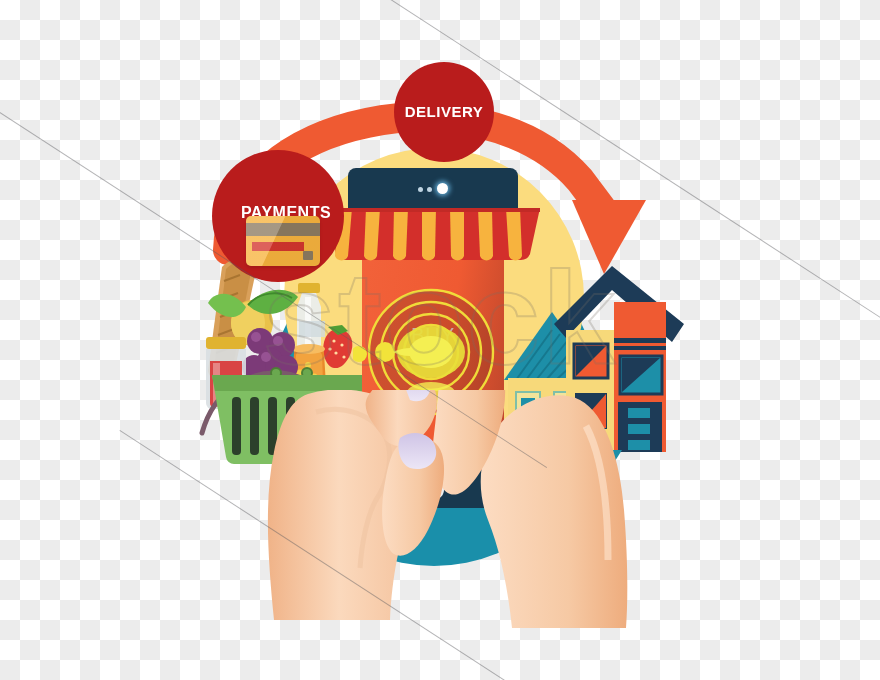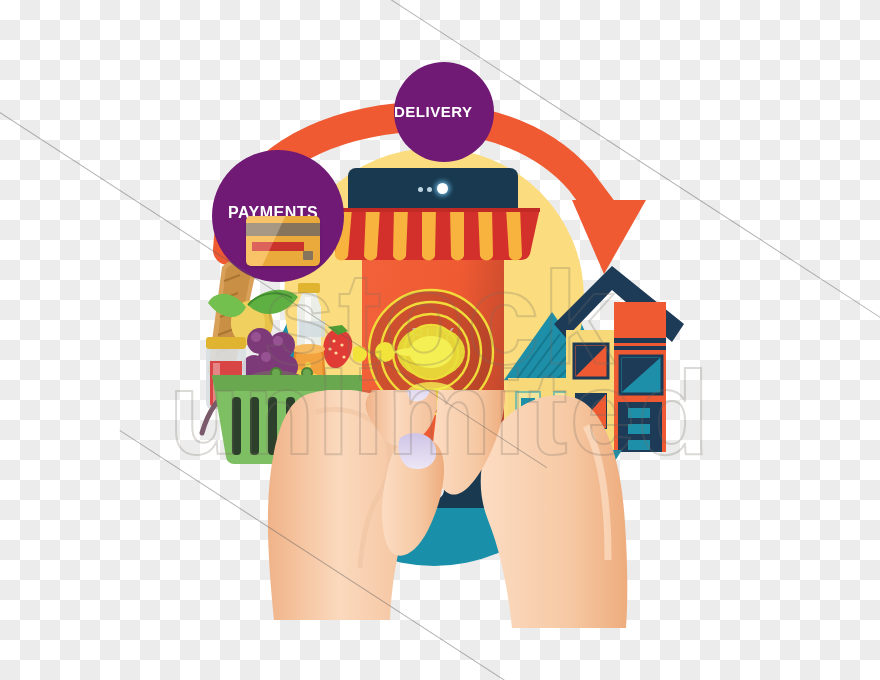--- a/index.html
+++ b/index.html
@@ -33,24 +33,24 @@
     position:absolute;left:16px;top:0;width:300px;height:300px;border-radius:50%;
     background:#fbdc7e;
   }
 
   
   .arcsvg{position:absolute;left:180px;top:60px;width:520px;height:330px;overflow:visible;}
 
   
   .bubble{
     position:absolute;border-radius:50%;
-    background:#701a75;
+    background:#b91c1c;
     display:flex;align-items:center;justify-content:center;
     color:#ffffff;font-weight:700;letter-spacing:.5px;
-    text-align:left;line-height:1;
+    text-align:center;line-height:1;
   }
   .bubble.delivery{left:394px;top:62px;width:100px;height:100px;font-size:15px;}
   .bubble.payments{left:212px;top:150px;width:132px;height:132px;font-size:16px;}
   .bubble.payments .blabel{position:absolute;top:55px;left:0;right:0;padding-left:16px;}
   .bubble.delivery .blabel{position:absolute;top:42px;left:0;right:0;}
 
   
   .paycard{
     position:absolute;left:246px;top:216px;width:74px;height:50px;
     border-radius:5px;background:#f7b33e;overflow:hidden;
@@ -363,16 +363,15 @@
              C 168 160, 154 170, 144 164 C 132 156, 130 124, 134 98
              C 137 80, 140 66, 146 58 Z" fill="url(#skinR)"></path>
     <path d="M150 48 C 164 38, 184 44, 186 60 C 188 74, 174 82, 160 78 C 150 74, 146 58, 150 48 Z" fill="url(#nail)"></path>
   </svg>
 
   <div class="wm">
     <div class="wmline" style="left:-40px;top:86px;width:700px;transform:rotate(33deg);"></div>
     <div class="wmline" style="left:300px;top:-60px;width:760px;transform:rotate(33deg);"></div>
     <div class="wmline" style="left:120px;top:430px;width:760px;transform:rotate(33deg);"></div>
     <div class="wmtext l1">stock</div>
-    <div class="wmtext l2">unlimited</div>
   </div>
 
 </div>
 
 </body></html>

